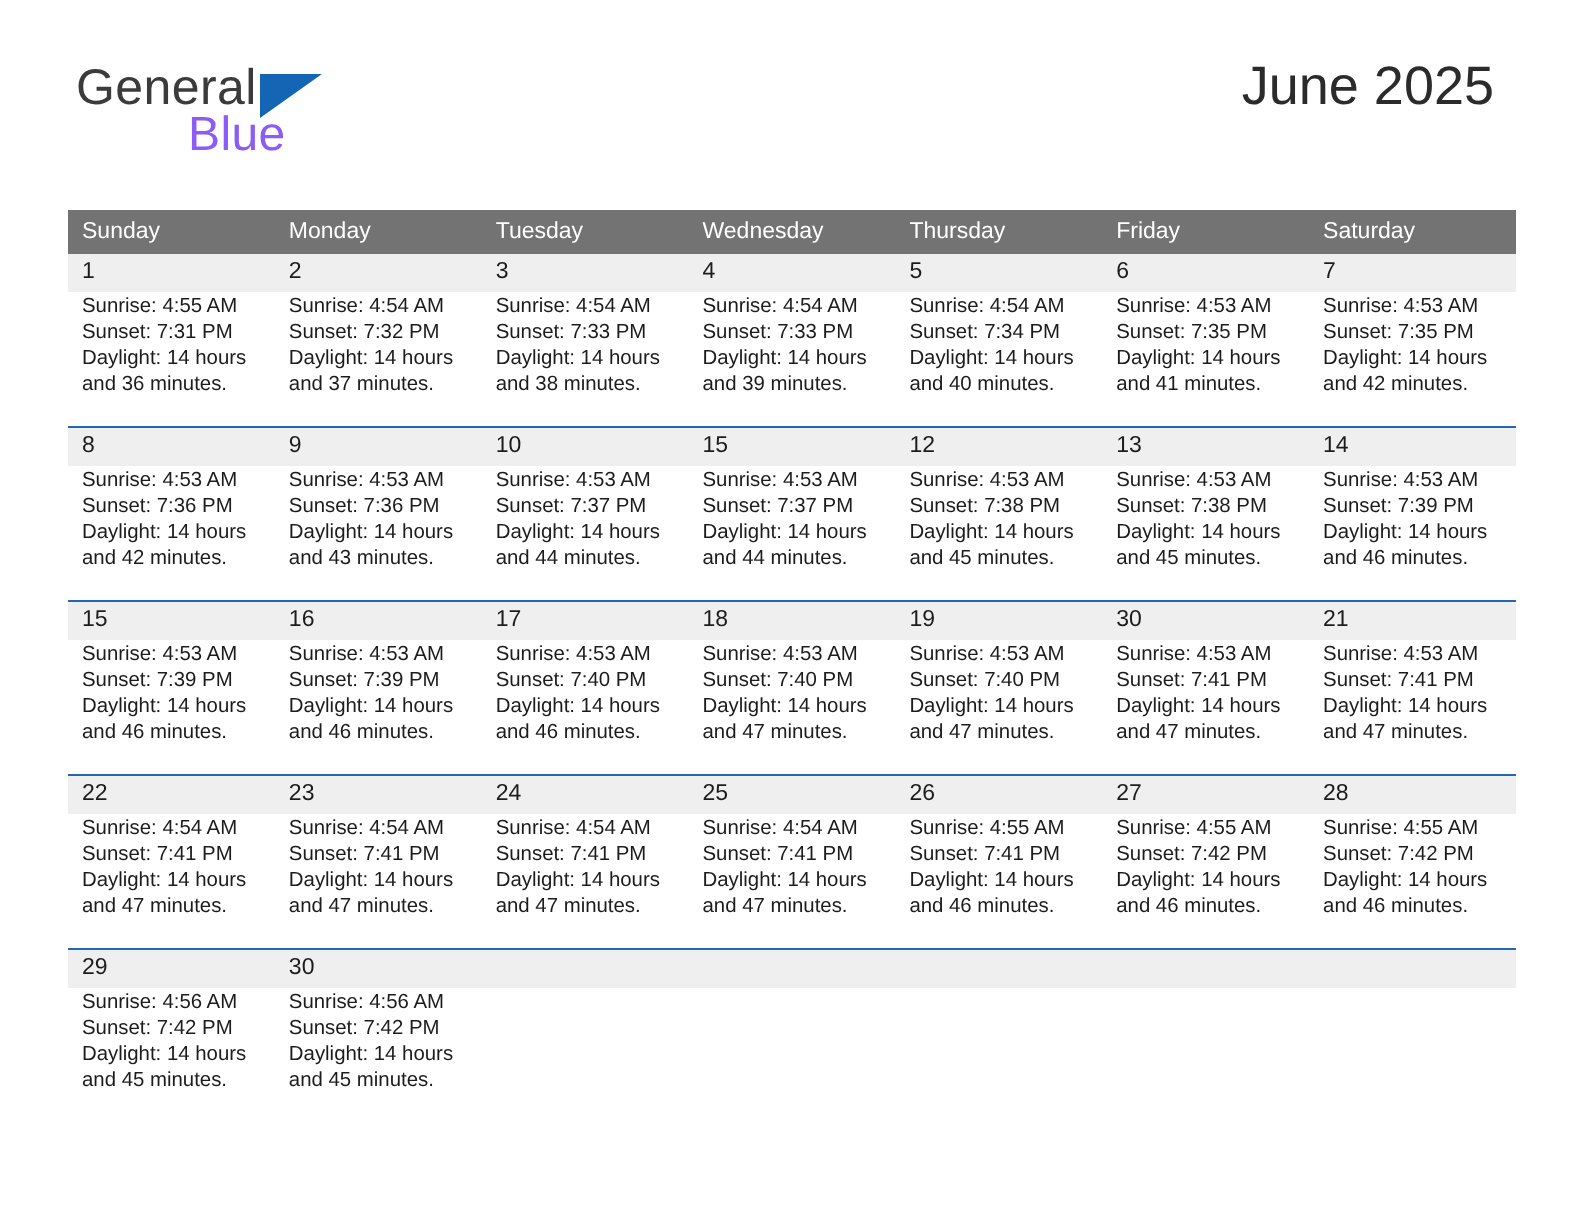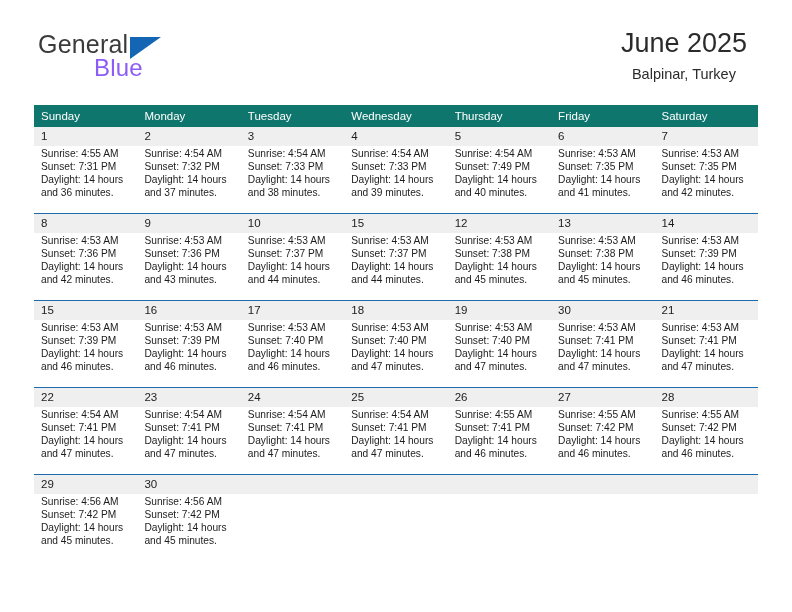--- a/index.html
+++ b/index.html
@@ -62,21 +62,21 @@
     width: 0;
     height: 0;
     border-left: 31px solid #1565b5;
     border-bottom: 22px solid transparent;
   }
 
   .title-block {
     position: absolute;
     right: 0;
     top: -2px;
-    text-align: center;
+    text-align: left;
   }
   .cal-title {
     font-size: 27px;
     color: #2b2b2b;
     line-height: 1.15;
     font-weight: normal;
     margin: 0;
     white-space: nowrap;
   }
   .cal-subtitle {
@@ -90,21 +90,21 @@
   
   .calendar {
     position: absolute;
     left: 34px;
     top: 105px;
     width: 724px;
     border-collapse: collapse;
     table-layout: fixed;
   }
   .calendar th {
-    background: #0f766e;
+    background: #737373;
     color: #ffffff;
     font-size: 11.5px;
     font-weight: normal;
     text-align: left;
     padding: 5px 0 5px 7px;
     height: 12px;
     border: none;
   }
   .calendar td {
     vertical-align: top;
@@ -150,21 +150,20 @@
   <div class="top-bar">
 
     <div class="logo">
       <span class="logo-general">General</span>
       <span class="logo-triangle"></span>
       <span class="logo-blue">Blue</span>
     </div>
 
     <div class="title-block">
       <h1 class="cal-title">June 2025</h1>
-      <p class="cal-subtitle">Balpinar, Turkey</p>
     </div>
 
   </div>
 
   <table class="calendar">
     <thead>
       <tr>
         <th>Sunday</th>
         <th>Monday</th>
         <th>Tuesday</th>
@@ -209,21 +208,21 @@
               <div>Sunrise: 4:54 AM</div>
               <div>Sunset: 7:33 PM</div>
               <div>Daylight: 14 hours</div>
               <div>and 39 minutes.</div>
             </div>
           </td>
           <td>
             <div class="daynum">5</div>
             <div class="cellbody">
               <div>Sunrise: 4:54 AM</div>
-              <div>Sunset: 7:49 PM</div>
+              <div>Sunset: 7:34 PM</div>
               <div>Daylight: 14 hours</div>
               <div>and 40 minutes.</div>
             </div>
           </td>
           <td>
             <div class="daynum">6</div>
             <div class="cellbody">
               <div>Sunrise: 4:53 AM</div>
               <div>Sunset: 7:35 PM</div>
               <div>Daylight: 14 hours</div>

